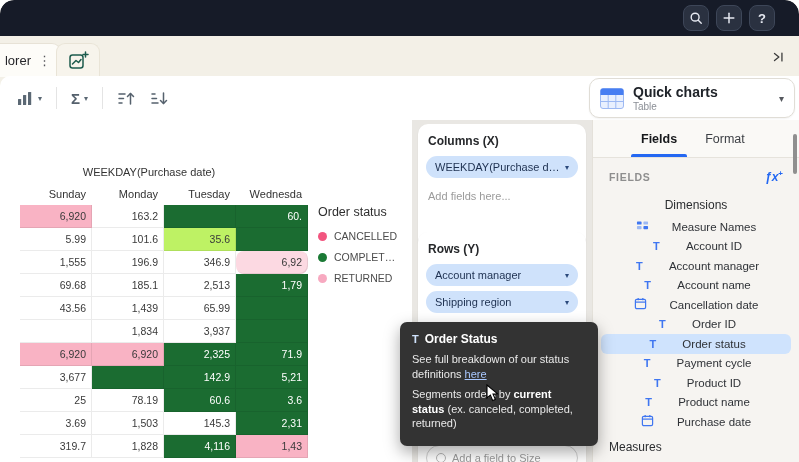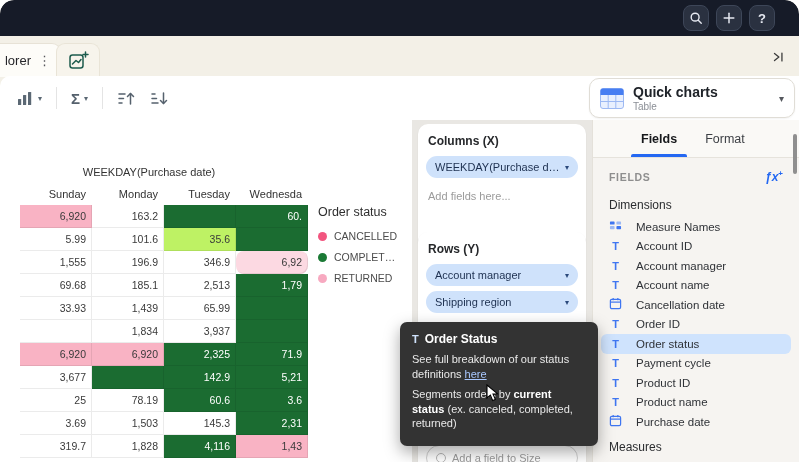--- a/index.html
+++ b/index.html
@@ -85,23 +85,23 @@
   .fields-panel{position:absolute;top:120px;left:592px;width:207px;height:342px;background:#f6f4f1;border-left:1px solid #e4e1da;box-sizing:border-box;}
   .fp-tabs{height:37px;display:flex;align-items:stretch;gap:28px;padding-left:48px;background:#faf9f6;border-bottom:1px solid #e6e3dc;}
   .fp-tab{font-size:12.5px;color:#3c3f44;display:flex;align-items:center;position:relative;cursor:pointer;}
   .fp-tab.active{color:#17191c;font-weight:700;}
   .fp-tab.active::after{content:"";position:absolute;left:-10px;right:-10px;bottom:0;height:3px;background:#2468f2;border-radius:2px 2px 0 0;}
   .fp-section{display:flex;align-items:center;justify-content:space-between;padding:11px 16px 2px;}
   .fp-sec-label{font-size:10.5px;color:#8e8e8e;letter-spacing:.7px;font-weight:700;}
   .fx{color:#2468f2;font-size:12px;cursor:pointer;}
   .fx i{font-style:italic;font-weight:700;}
   .fx sup{font-size:8px;font-weight:700;}
-  .fp-dims-label{padding:12px 16px 5px;font-size:12px;color:#2b2d30;}
+  .fp-dims-label{padding:12px 16px 5px;font-size:12px;color:#2b2d30;text-align:center;}
   .fp-list{padding:0 8px;}
-  .fp-item{display:flex;align-items:center;gap:14px;height:19.5px;padding:0 8px;border-radius:6px;cursor:pointer;}
+  .fp-item{display:flex;align-items:center;gap:23px;height:19.5px;padding:0 8px;border-radius:6px;cursor:pointer;justify-content:center;}
   .fp-item.selected{background:#cfe3fd;}
   .fp-label{font-size:11.5px;color:#2f3237;white-space:nowrap;overflow:hidden;}
   .t-icon{color:#3f76f1;font-weight:700;font-size:11px;width:13px;text-align:center;flex:0 0 auto;}
   .f-icon{flex:0 0 auto;}
   .fp-measures{padding:8px 16px;font-size:12px;color:#2b2d30;}
   .fp-scrollthumb{position:absolute;right:2px;top:14px;width:4px;height:40px;background:#8f8f8f;border-radius:2px;cursor:pointer;}
 </style>
 </head>
 <body>
 
@@ -218,21 +218,21 @@
         <div class="ct-cell bg-strongpink">35.6</div>
         <div class="ct-cell bg-green"></div>
         <div class="ct-cell bg-white">1,555</div>
         <div class="ct-cell bg-white">196.9</div>
         <div class="ct-cell bg-white">346.9</div>
         <div class="ct-cell bg-lightpink">6,92</div>
         <div class="ct-cell bg-white">69.68</div>
         <div class="ct-cell bg-white">185.1</div>
         <div class="ct-cell bg-white">2,513</div>
         <div class="ct-cell bg-green">1,79</div>
-        <div class="ct-cell bg-white">33.93</div>
+        <div class="ct-cell bg-white">43.56</div>
         <div class="ct-cell bg-white">1,439</div>
         <div class="ct-cell bg-white">65.99</div>
         <div class="ct-cell bg-green"></div>
         <div class="ct-cell bg-white"></div>
         <div class="ct-cell bg-white">1,834</div>
         <div class="ct-cell bg-white">3,937</div>
         <div class="ct-cell bg-green"></div>
         <div class="ct-cell bg-pink">6,920</div>
         <div class="ct-cell bg-pink">6,920</div>
         <div class="ct-cell bg-green">2,325</div>

